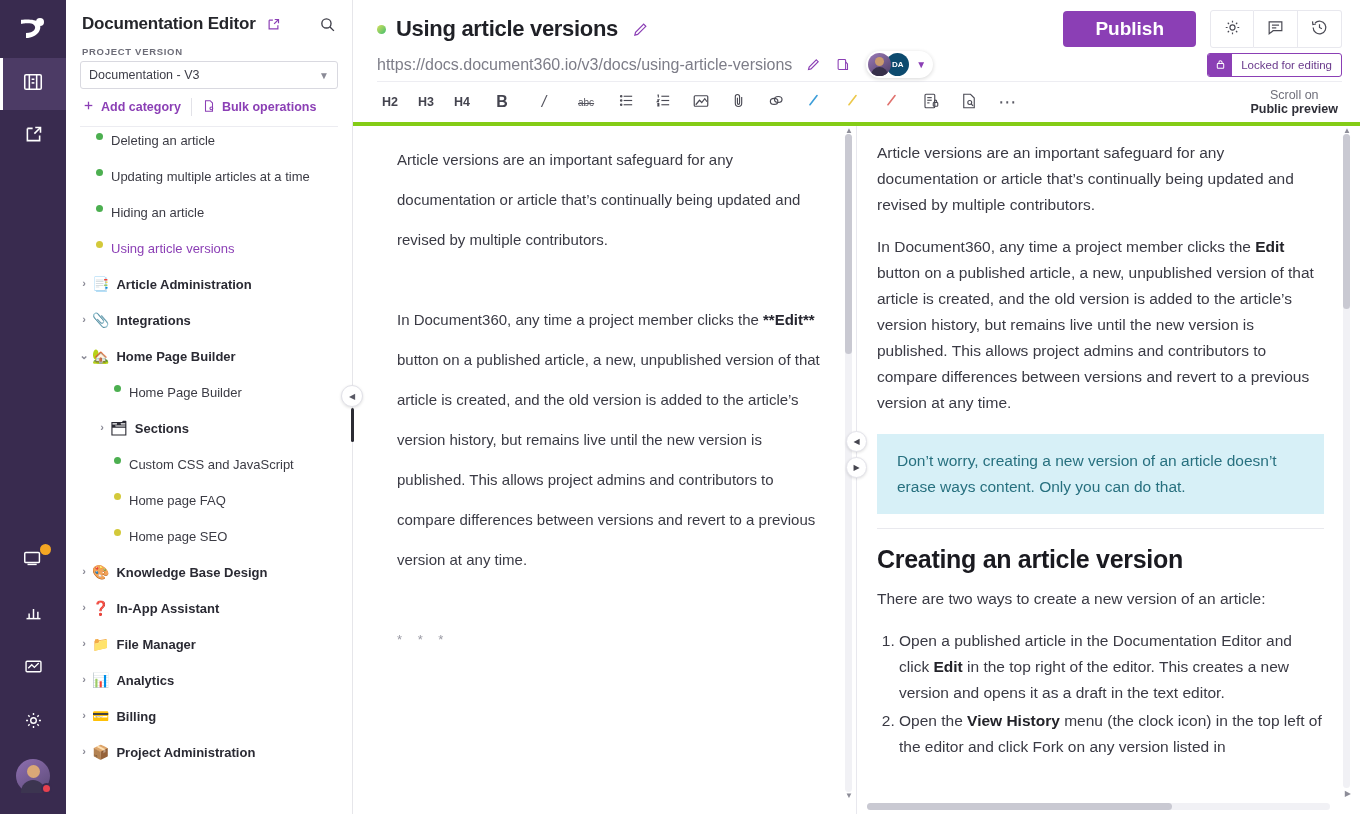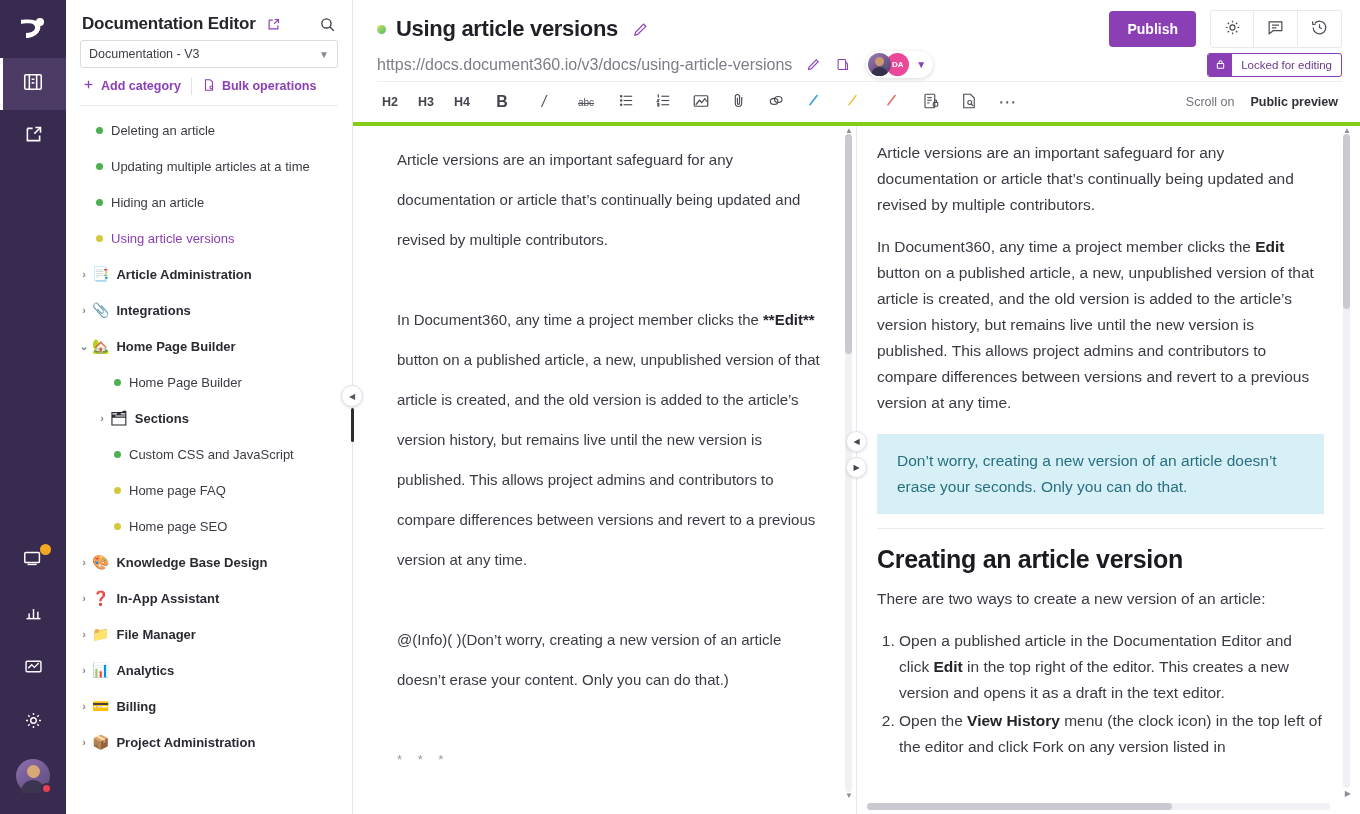--- a/index.html
+++ b/index.html
@@ -97,21 +97,21 @@
     padding: 0 10px;
   }
   .sb-action:first-child { padding-left: 2px; }
   .sb-divider-v { width:1px; height:18px; background:#e2e2e8; }
 
   .tree {
     flex: 1; overflow: hidden; padding-top: 2px; position: relative;
   }
   .tree-scroll { position:absolute; top:0; left:0; right:0; bottom:0; overflow:hidden; }
   .node {
-    display: flex; align-items: center;
+    display: flex; 
     height: 36px; padding-right: 10px;
     font-size: 13px; color: #3b3b44; cursor: pointer;
     white-space: nowrap;
   }
   .node .chev {
     width: 16px; text-align: center; color: #8a8a96; font-size: 11px; flex:0 0 16px;
   }
   .node .bullet {
     width: 7px; height: 7px; border-radius: 50%; flex: 0 0 7px;
     margin-right: 8px;
@@ -143,21 +143,21 @@
     background: linear-gradient(135deg,#d7e05a,#3fbd6f);
     margin-right: 10px;
   }
   .art-title { font-size: 22px; font-weight: bold; color: #1f2026; letter-spacing:-0.3px;}
   .art-title-edit { margin-left: 14px; cursor:pointer; display:flex;}
   .top-right {
     margin-left: auto; display: flex; align-items: center; gap: 0;
   }
   .publish-btn {
     background: #8b3fb5; color: #fff; border: none; border-radius: 4px;
-    font-size: 14px; font-weight: bold; padding: 0 18px; height: 36px;
+    font-size: 19px; font-weight: bold; padding: 0 32px; height: 36px;
     cursor: pointer; font-family: inherit;
   }
   .icon-group { display: flex; margin-left: 14px; }
   .icon-btn {
     width: 44px; height: 38px; display: flex; align-items: center; justify-content: center;
     border: 1px solid #e8e8ee; border-left: none; cursor: pointer; background:#fff;
   }
   .icon-btn:first-child { border-left: 1px solid #e8e8ee; border-radius: 3px 0 0 3px; }
   .icon-btn:last-child { border-radius: 0 3px 3px 0; }
 
@@ -170,21 +170,21 @@
     box-shadow: 0 1px 4px rgba(0,0,0,.16);
   }
   .av {
     width: 23px; height: 23px; border-radius: 50%;
     display:flex;align-items:center;justify-content:center;
     font-size: 8px; color:#fff; font-weight:bold;
   }
   .av1 { background: linear-gradient(145deg,#9b7ab8,#4c3d63); position:relative; overflow:hidden;}
   .av1 .h { width:9px;height:9px;border-radius:50%;background:#c99a6e;position:absolute;top:4px;left:7px;}
   .av1 .b { width:17px;height:9px;border-radius:9px 9px 0 0;background:#37304a;position:absolute;bottom:0;left:3px;}
-  .av2 { background:#ec4899; margin-left:-5px; }
+  .av2 { background:#0c4a6e; margin-left:-5px; }
   .av-caret { margin-left: 7px; margin-right:5px; color:#8b3fb5; font-size:10px; cursor:pointer;}
   .lock-wrap {
     margin-left: auto; display: flex; align-items: center;
     border: 1px solid #8b3fb5; border-radius: 3px; overflow:hidden; height:24px;
   }
   .lock-ico { background:#8b3fb5; width:24px;height:24px;display:flex;align-items:center;justify-content:center;}
   .lock-txt { font-size: 11.5px; color:#6a3a8c; padding: 0 9px; }
 
   
   .mdtoolbar {
@@ -195,21 +195,21 @@
     display:flex; align-items:center; justify-content:center;
     height:30px; min-width:26px; padding:0 5px; margin-right:10px;
     font-size:13px; color:#44444f; cursor:pointer; border-radius:3px;
   }
   .tb.h { font-weight:600; font-size:12.5px; }
   .tb.bold { font-weight:bold; font-size:16px; margin-right:16px; margin-left:4px;}
   .tb.ital { font-style:italic; font-size:16px; color:#55555f; margin-right:16px;}
   .tb.strike { text-decoration: line-through; font-size:10px; color:#55555f; margin-right:14px;}
   .tb.pen { margin-right:12px; }
   .tb.dots { font-size:18px; letter-spacing:1px; color:#5a5a64;}
-  .tb-right { margin-left:auto; display:flex; align-items:center; gap: 16px;}
+  .tb-right { margin-left:auto; display:flex; align-items:center;  flex-direction: column;}
   .tb-scroll { font-size:12.5px; color:#70707b; cursor:pointer;}
   .tb-preview { font-size:12.5px; color:#2f2f38; font-weight:600; cursor:pointer;}
 
   
   .panes { flex:1; display:flex; min-height:0; position:relative; }
   .pane {
     flex:1; min-width:0; position:relative; overflow:hidden;
   }
   .pane-inner { position:absolute; inset:0; padding: 14px 26px 12px 44px; overflow:hidden;}
   .md-pane .pane-inner { padding-left: 44px; padding-right: 30px;}
@@ -353,20 +353,21 @@
       </svg>
     </span>
     <span class="sb-search">
       <svg width="17" height="17" viewBox="0 0 24 24" fill="none" stroke="#3c3c46" stroke-width="1.9">
         <circle cx="10.5" cy="10.5" r="6.5"></circle>
           <line x1="15.5" y1="15.5" x2="21" y2="21"></line>
       </svg>
     </span>
   </div>
 
+  <div class="sb-pv-label">PROJECT VERSION</div>
   <div class="sb-select">
     <span>Documentation - V3</span>
     <span class="caret">▼</span>
   </div>
 
   <div class="sb-actions">
     <div class="sb-action">
       <span>
         <svg width="13" height="13" viewBox="0 0 24 24" fill="none" stroke="#8b3fb5" stroke-width="2.4">
           <line x1="12" y1="5" x2="12" y2="19"></line>
@@ -657,41 +658,40 @@
       <span class="tb-preview">Public preview</span>
     </div>
   </div>
 
   <div class="panes">
 
     <div class="pane md-pane">
       <div class="pane-inner">
         <div class="md-p">Article versions are an important safeguard for any documentation or article that’s continually being updated and revised by multiple contributors.</div>
         <div class="md-p">In Document360, any time a project member clicks the <b>**Edit**</b> button on a published article, a new, unpublished version of that article is created, and the old version is added to the article’s version history, but remains live until the new version is published. This allows project admins and contributors to compare differences between versions and revert to a previous version at any time.</div>
-        <div class="md-p">@(Info)( )(Don’t worry, creating a new version of an article doesn’t erase your content. Only you can do that.)</div>
         <div class="md-stars">* * *</div>
 
       </div>
       <div class="scrollbar-v">
         <div class="thumb" style="top:0; height:220px;"></div>
       </div>
       <div class="scroll-arrow" style="top:0;">▲</div>
       <div class="scroll-arrow" style="bottom:14px;">▼</div>
     </div>
 
     <div class="splitter">
       <div class="split-btn" style="top:305px;">◀</div>
       <div class="split-btn" style="top:331px;">▶</div>
     </div>
 
     <div class="pane pv-pane">
       <div class="pane-inner" style="padding:14px 36px 12px 20px;">
         <div class="pv-p">Article versions are an important safeguard for any documentation or article that’s continually being updated and revised by multiple contributors.</div>
         <div class="pv-p"><span>In Document360, any time a project member clicks the </span><b>Edit</b><span> button on a published article, a new, unpublished version of that article is created, and the old version is added to the article’s version history, but remains live until the new version is published. This allows project admins and contributors to compare differences between versions and revert to a previous version at any time.</span></div>
-        <div class="pv-callout">Don’t worry, creating a new version of an article doesn’t erase your seconds. Only you can do that.</div>
+        <div class="pv-callout">Don’t worry, creating a new version of an article doesn’t erase ways content. Only you can do that.</div>
         <hr class="pv-hr">
         <div class="pv-h2">Creating an article version</div>
         <div class="pv-p">There are two ways to create a new version of an article:</div>
         <ol class="pv-ol">
           <li><span>Open a published article in the Documentation Editor and click </span><b>Edit</b><span> in the top right of the editor. This creates a new version and opens it as a draft in the text editor.</span></li>
           <li><span>Open the </span><b>View History</b><span> menu (the clock icon) in the top left of the editor and click Fork on any version listed in</span></li>
         </ol>
       </div>
       <div class="scrollbar-v" style="right:10px;bottom:26px;">
         <div class="thumb" style="top:0; height:175px;"></div>

